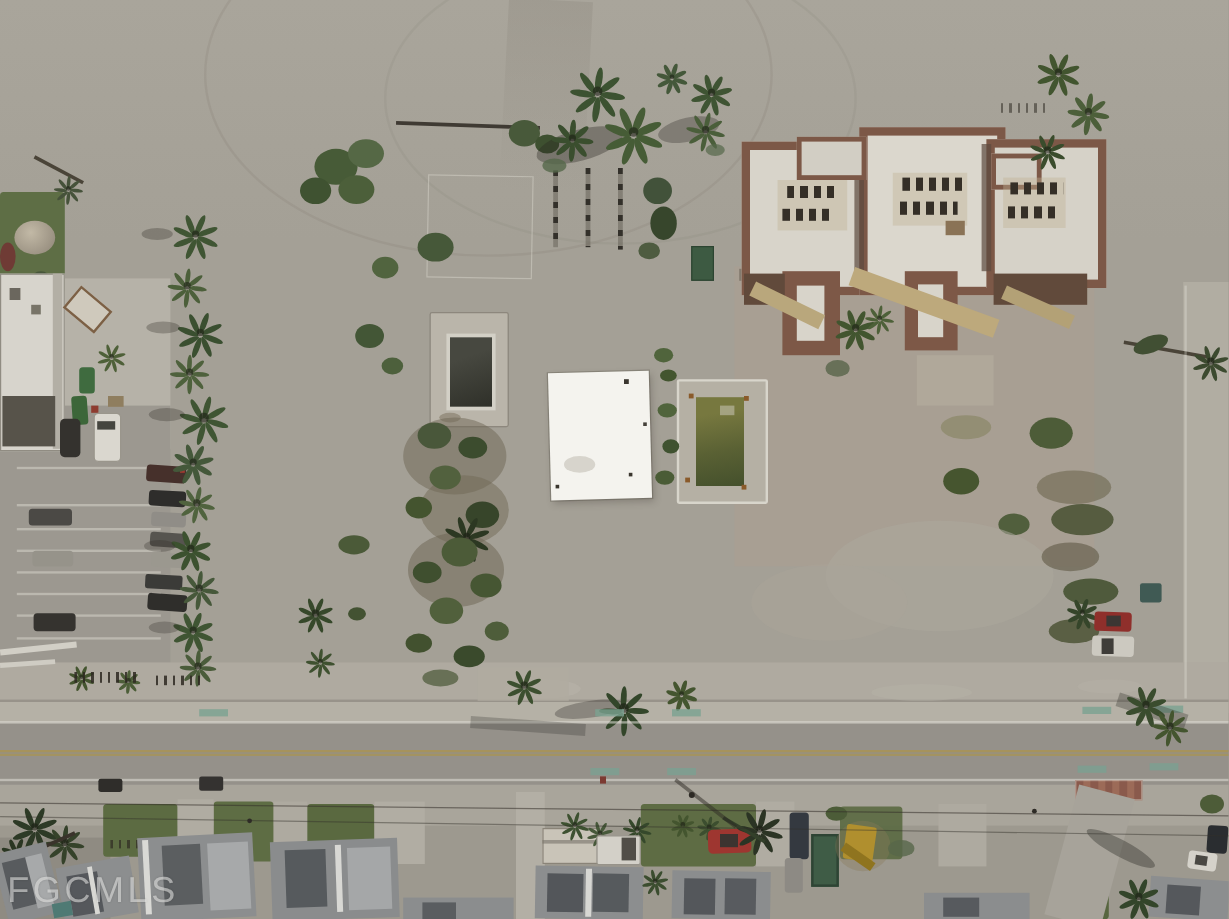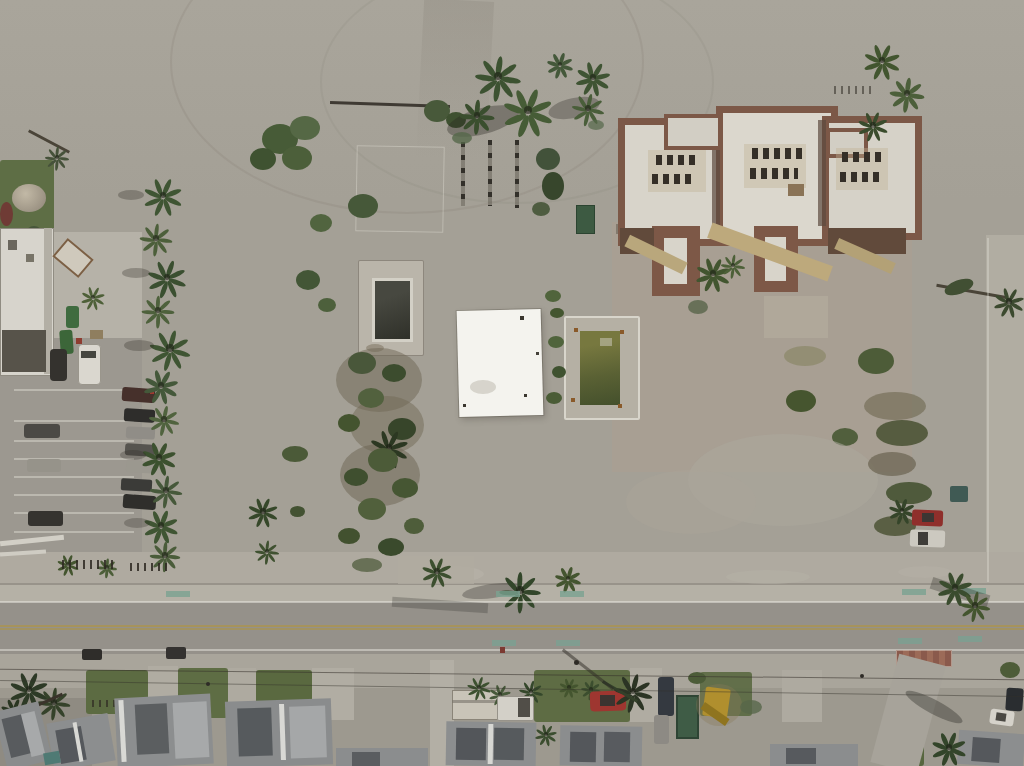--- a/index.html
+++ b/index.html
@@ -792,13 +792,14 @@
         <div style="position: absolute; left: 50%; top: 50%; transform-origin: 0px 50%; border-radius: 60% 100%; width: 15.6px; height: 4.5px; background: rgb(51, 69, 42); transform: rotate(333deg) translateX(1.5px);"></div>
         <div style="position: absolute; left: 50%; top: 50%; border-radius: 50%; background: rgba(25, 28, 18, 0.55); width: 6px; height: 6px; margin-left: -3px; margin-top: -3px;"></div>
       </div>
       <div class="it" style="left: 0px; top: 674px; width: 1024px; height: 1px; z-index: 307; transform: rotate(0.6deg); background: rgba(52, 48, 42, 0.55);"></div>
       <div class="it" style="left: 0px; top: 688px; width: 1024px; height: 1px; z-index: 308; transform: rotate(0.9deg); background: rgba(52, 48, 42, 0.45);"></div>
       <div class="it" style="left: 206px; top: 682px; width: 4px; height: 4px; z-index: 309; border-radius: 50%; background: rgb(46, 43, 38);"></div>
       <div class="it" style="left: 574px; top: 660px; width: 5px; height: 5px; z-index: 310; border-radius: 50%; background: rgb(46, 43, 38);"></div>
       <div class="it" style="left: 556px; top: 668px; width: 64px; height: 3px; z-index: 311; transform: rotate(38deg); background: rgba(45, 42, 36, 0.5);"></div>
       <div class="it" style="left: 860px; top: 674px; width: 4px; height: 4px; z-index: 312; border-radius: 50%; background: rgb(46, 43, 38);"></div>
     </div>
+  <div class="watermark">FGCMLS</div>
 </div>
 
 </body></html>

